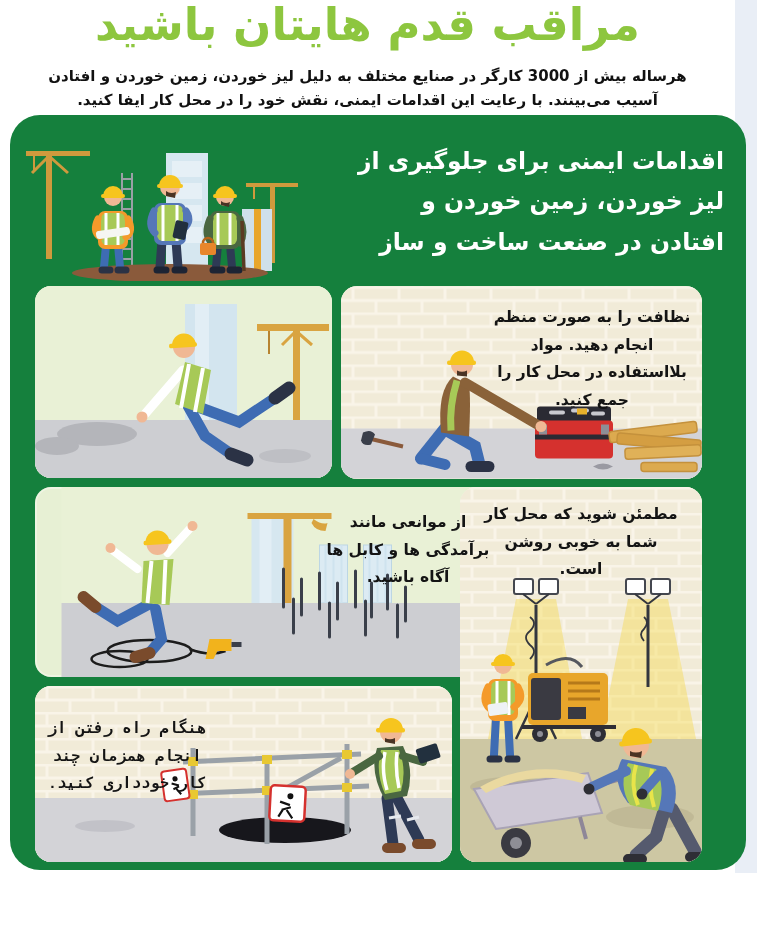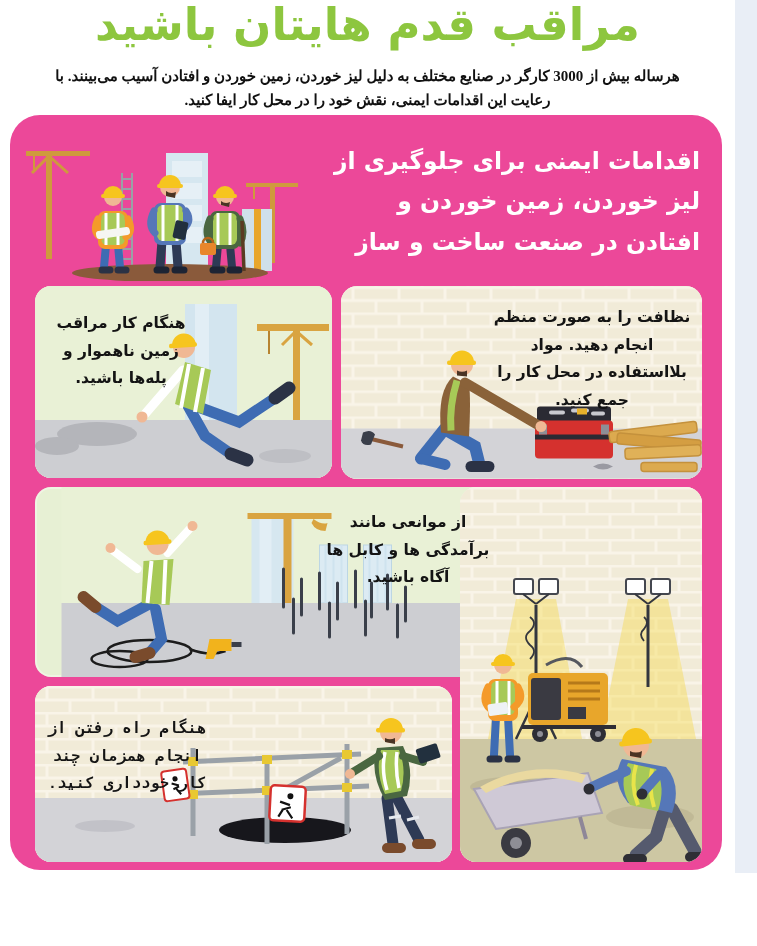--- a/index.html
+++ b/index.html
@@ -11,26 +11,26 @@
   .right-strip{position:absolute;right:0;top:0;width:22px;height:873px;background:#e9eef6;}
 
   .main-title{
     position:absolute;top:-6px;left:0;width:735px;
     text-align:center;direction:rtl;
     color:#8dc63f;font-size:45px;font-weight:bold;line-height:62px;
   }
   .subtitle{
     position:absolute;top:64px;left:40px;width:655px;
     text-align:center;direction:rtl;
-    color:#111;font-size:15px;font-weight:bold;line-height:1.6;font-family:Liberation Serif, serif;
+    color:#111;font-size:15px;font-weight:bold;line-height:1.6;
   }
 
   .panel{
     position:absolute;left:10px;top:115px;width:712px;height:755px;
-    background:#ec4899;border-radius:30px;
+    background:#15803d;border-radius:30px;padding-left:24px;
   }
   .panel-header-text{
     position:absolute;right:22px;top:26px;width:378px;
     direction:rtl;text-align:right;
     color:#ffffff;font-size:23.5px;font-weight:bold;line-height:1.72;
   }
   .header-illustration{position:absolute;left:8px;top:6px;width:305px;height:160px;}
 
   .card{
     position:absolute;border-radius:16px;overflow:hidden;background:#e7f0d4;
@@ -165,21 +165,20 @@
         <path d="M240,112 L254,102" stroke="#2b3245" stroke-width="13" stroke-linecap="round"></path>
         <path d="M152,118 L170,150 L196,168" stroke="#3e6cb3" stroke-width="11" stroke-linecap="round" fill="none"></path>
         <path d="M196,168 L212,174" stroke="#2b3245" stroke-width="13" stroke-linecap="round"></path>
         <path d="M150,76 L176,84 L168,128 L140,118 Z" fill="#a7c957"></path>
         <path d="M154,78 l-8,44 M168,82 l-8,44" stroke="#fff" stroke-width="4"></path>
         <circle cx="149" cy="61" r="11" fill="#f0b894"></circle>
         <path d="M137,60 a12,12 0 0 1 24,-1 z" fill="#f6c51e"></path>
         <rect x="134" y="57" width="28" height="4.5" rx="2" fill="#f6c51e" transform="rotate(-4 148 59)"></rect>
       </g>
     </svg>
-    <div class="card-text" dir="rtl">هنگام کار مراقب زمین ناهموار و پله‌ها باشید.</div>
   </div>
 
   <div class="card" id="card2">
     <svg class="scene" viewBox="0 0 361 192">
       <defs>
         <pattern id="bkA" width="46" height="26" patternUnits="userSpaceOnUse">
           <rect width="46" height="26" fill="#f1ebd8"></rect>
           <path d="M0,1 H46 M0,14 H46 M12,1 V14 M35,14 V27" stroke="#f9f4e8" stroke-width="3" fill="none"></path>
         </pattern>
       </defs>
@@ -365,20 +364,21 @@
         <path d="M166,284 L132,300" stroke="#5577b8" stroke-width="10" stroke-linecap="round"></path>
         <circle cx="129" cy="302" r="5.5" fill="#2e2e35"></circle>
         <path d="M198,288 L184,304" stroke="#5577b8" stroke-width="10" stroke-linecap="round"></path>
         <circle cx="182" cy="307" r="5.5" fill="#2e2e35"></circle>
         <circle cx="176" cy="258" r="13" fill="#f0b894"></circle>
         <path d="M170,264 a9,6 0 0 0 12,0 l-1,7 -11,-2 z" fill="#4a3424"></path>
         <path d="M162,256 a14,14 0 0 1 28,-2 z" fill="#f6c51e"></path>
         <rect x="159" y="253" width="33" height="5" rx="2.5" fill="#f6c51e" transform="rotate(-6 175 255)"></rect>
       </g>
     </svg>
+    <div class="card-text" dir="rtl">مطمئن شوید که محل کار شما به خوبی روشن است.</div>
   </div>
 
   <div class="card" id="card5">
     <svg class="scene" viewBox="0 0 417 176">
       <defs>
         <pattern id="bkC" width="46" height="26" patternUnits="userSpaceOnUse">
           <rect width="46" height="26" fill="#f1ebd8"></rect>
           <path d="M0,1 H46 M0,14 H46 M12,1 V14 M35,14 V27" stroke="#f9f4e8" stroke-width="3" fill="none"></path>
         </pattern>
       </defs>

